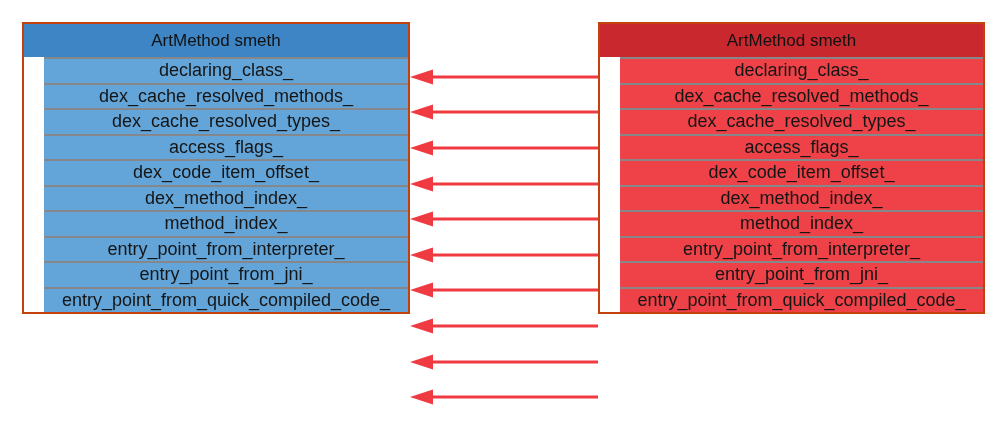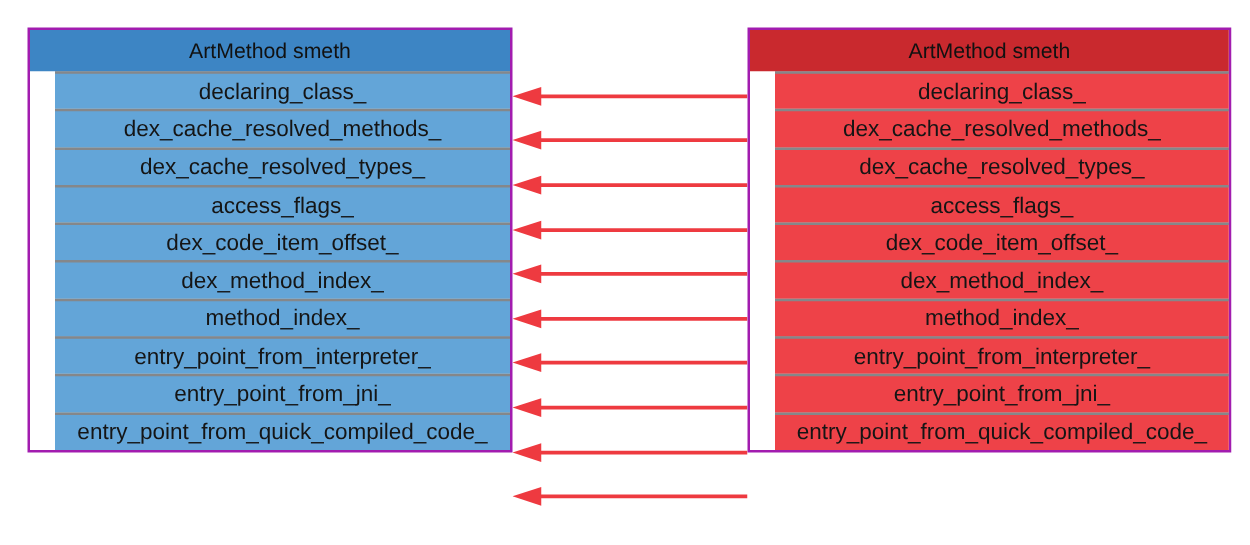--- a/index.html
+++ b/index.html
@@ -16,23 +16,23 @@
     overflow: hidden;
   }
   .diagram {
     position: absolute;
     left: 22px;
     top: 22px;
     display: flex;
     flex-direction: row;
   }
   .struct-table {
-    height: 340px;
+    height: 292px;
     box-sizing: border-box;
-    border: 2px solid #a21caf;
+    border: 2px solid #c2410c;
     display: flex;
     flex-direction: column;
   }
   .struct-table.left  { width: 388px; }
   .struct-table.right { width: 387px; }
   .table-header {
     flex: 0 0 33px;
     display: flex;
     align-items: center;
     justify-content: center;

